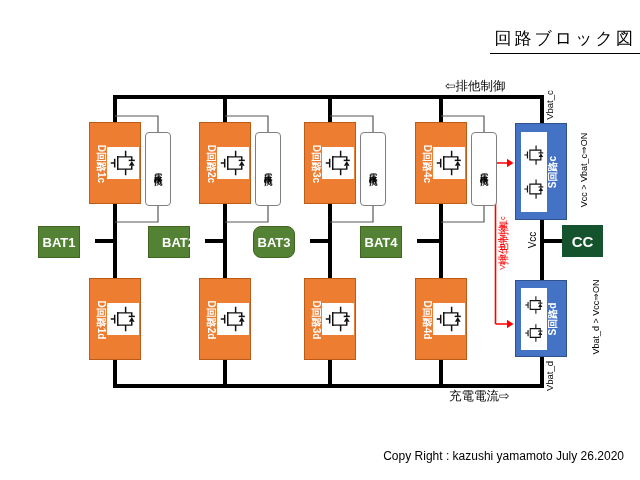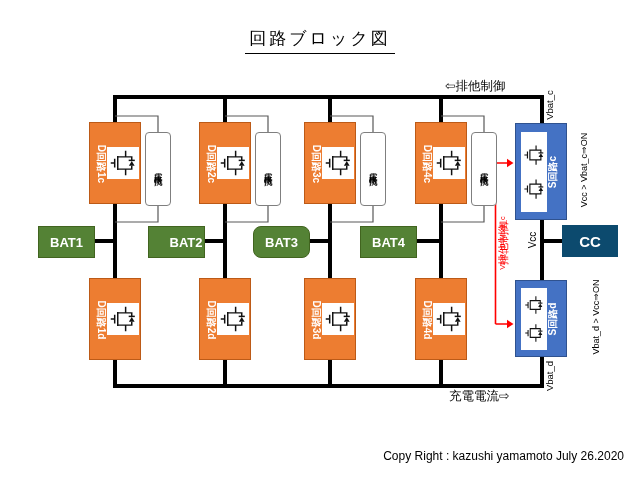--- a/index.html
+++ b/index.html
@@ -1,38 +1,38 @@
 <!DOCTYPE html>
 <html><head>
 <meta charset="utf-8">
 <style>
   html,body{margin:0;padding:0;background:#fff;}
   .stage{position:relative;width:640px;height:480px;background:#ffffff;overflow:hidden;
          font-family:"Liberation Sans", sans-serif;color:#000;}
   .wires{position:absolute;left:0;top:0;width:640px;height:480px;}
-  .title-wrap{position:absolute;left:0;right:0;top:27px;text-align:center;}
+  .title-wrap{position:absolute;left:0;right:0;top:27px;text-align:right;}
   .title{display:inline-block;font-size:17px;letter-spacing:3px;color:#000;
          border-bottom:1.6px solid #000;padding:0 4px 3px 4px;}
   .hlabel{position:absolute;font-size:12.5px;white-space:nowrap;}
   .vlabel{position:absolute;height:12px;line-height:12px;text-align:center;white-space:nowrap;
           transform:rotate(-90deg);font-size:9.5px;}
   .vlabel.red{color:#FF0000;}
   .dblk{position:absolute;width:52px;height:82px;background:#ED7D31;border:1.5px solid #BC5A17;box-sizing:border-box;}
   .dlab{position:absolute;left:-29px;top:35px;width:80px;height:12px;line-height:12px;text-align:center;
         transform:rotate(90deg);color:#fff;font-weight:bold;font-size:10px;white-space:nowrap;}
   .fetbox{position:absolute;left:17px;top:24px;width:32px;height:32px;background:#fff;
           display:flex;align-items:center;justify-content:center;}
   .sblk{position:absolute;left:515px;width:52px;background:#4472C4;border:1.5px solid #2F528F;box-sizing:border-box;}
   .slab{position:absolute;left:-3px;width:80px;height:12px;line-height:12px;text-align:center;
         transform:rotate(-90deg);color:#fff;font-weight:bold;font-size:10px;white-space:nowrap;}
   .sfetbox{position:absolute;left:5px;width:26px;background:#fff;display:flex;flex-direction:column;
            align-items:center;justify-content:space-evenly;}
-  .bat{position:absolute;width:57px;height:32px;background:#548235;border:1.5px solid #41641F;box-sizing:border-box;
+  .bat{position:absolute;width:42px;height:32px;background:#548235;border:1.5px solid #41641F;box-sizing:border-box;
        color:#fff;font-weight:bold;font-size:13px;display:flex;align-items:center;justify-content:center;text-align:center;}
-  .ccblk{position:absolute;left:562px;top:225px;width:56px;height:32px;background:#0c4a6e;color:#fff;
+  .ccblk{position:absolute;left:562px;top:225px;width:41px;height:32px;background:#14532d;color:#fff;
          font-weight:bold;font-size:15px;display:flex;align-items:center;justify-content:center;}
   .detbox{position:absolute;top:132px;width:26px;height:74px;background:#fff;border:1px solid #7F7F7F;
           border-radius:4px;box-sizing:border-box;display:flex;align-items:center;justify-content:center;}
   .dettext{writing-mode:vertical-rl;text-orientation:upright;font-size:8.5px;line-height:1.1;letter-spacing:1px;}
   .copyright{position:absolute;right:16px;top:449px;font-size:12px;white-space:nowrap;}
 </style>
 </head>
 <body>
 
 <div class="stage">

